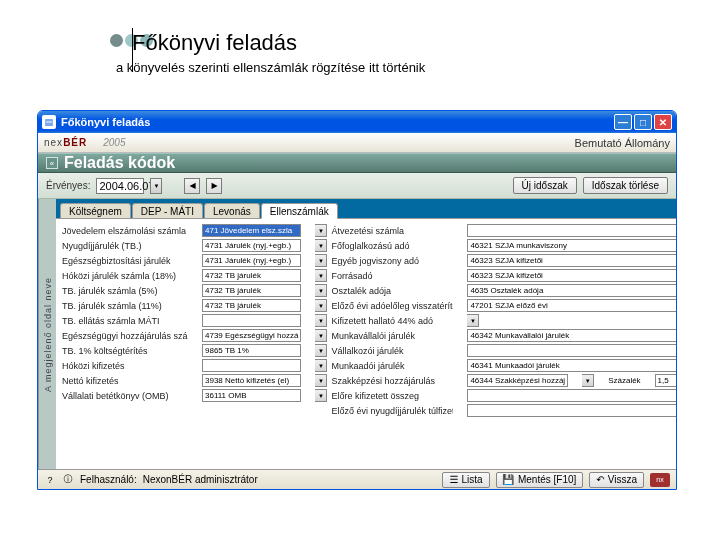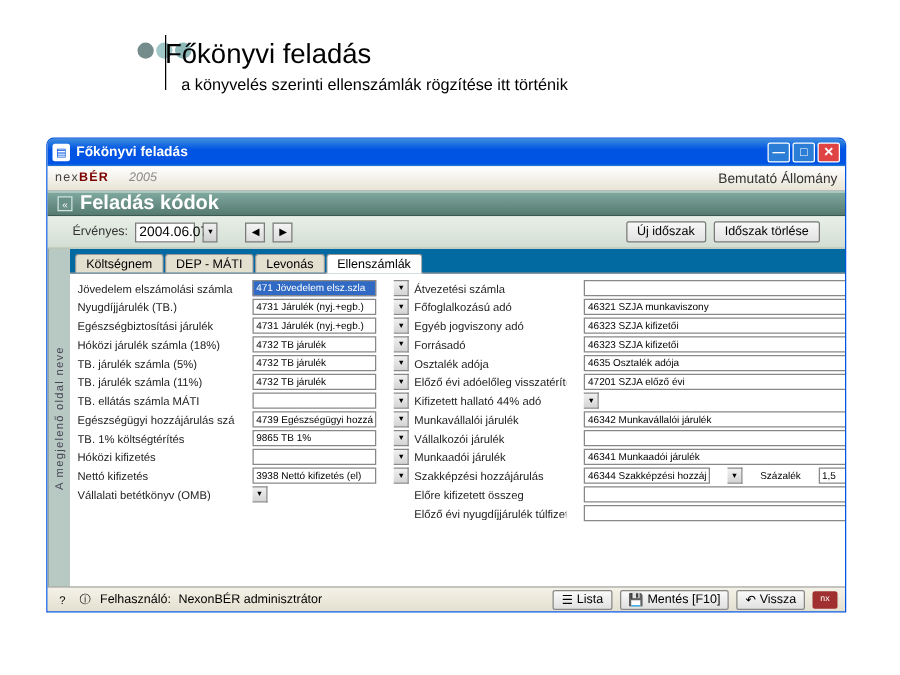--- a/index.html
+++ b/index.html
@@ -1,39 +1,39 @@
 <!DOCTYPE html>
 <html><head>
 <meta charset="utf-8">
 <style>
 *{box-sizing:border-box;margin:0;padding:0;font-family:Tahoma,Arial,sans-serif;font-size:10px}
 body{background:#fff;width:720px;height:540px;position:relative}
 .slide-title{position:absolute;left:132px;top:30px;font-size:22px;font-weight:400;color:#000}
-.slide-sub{position:absolute;left:145px;top:60px;font-size:13px;color:#000}
+.slide-sub{position:absolute;left:116px;top:60px;font-size:13px;color:#000}
 .dots{position:absolute;left:110px;top:34px;display:flex;gap:2px}
 .dot{width:13px;height:13px;border-radius:50%}
 .d1{background:#758c8c}.d2{background:#a0c8c8}.d3{background:#8db8b8}
 .vline{position:absolute;left:132px;top:28px;width:1px;height:44px;background:#000}
 .app{position:absolute;left:37px;top:110px;width:640px;height:380px;border:1px solid #0054e3;border-radius:6px 6px 0 0;overflow:hidden;background:#ece9d8}
 .titlebar{height:22px;background:linear-gradient(#3c8cde,#0054e3 40%,#0054e3 90%,#2b7dd6);display:flex;align-items:center;padding:0 4px;color:#fff}
 .titlebar .app-icon{width:14px;height:14px;background:#fff;border-radius:2px;margin-right:5px;display:flex;align-items:center;justify-content:center;color:#0054e3;font-size:9px}
 .tb-title{flex:1;font-size:11px;font-weight:700}
 .tb-btns{display:flex;gap:2px}
 .tb-btn{width:18px;height:16px;border-radius:2px;display:flex;align-items:center;justify-content:center;font-weight:700;font-size:10px;color:#fff}
 .tb-min,.tb-max{background:#2b7dd6;border:1px solid #fff}
 .tb-close{background:#e04343;border:1px solid #fff}
 .brandbar{height:20px;background:linear-gradient(#fff,#e8e4d6);display:flex;align-items:center;padding:0 6px;border-bottom:1px solid #bbb}
 .brand-logo{font-size:9px;color:#444;letter-spacing:1px}
 .brand-logo b{color:#7a0000}
 .brand-year{margin-left:16px;font-style:italic;color:#888;font-size:10px}
 .brand-right{margin-left:auto;font-size:11px;color:#333}
 .section-head{height:20px;background:linear-gradient(#7fa89e,#567a70);color:#fff;display:flex;align-items:center;padding:0 8px;border-top:1px solid #9cc4ba;border-bottom:1px solid #3a5a50}
 .chev{width:12px;height:12px;border:1px solid #cfe4de;background:#6a9187;display:flex;align-items:center;justify-content:center;margin-right:6px;font-size:8px}
 .sh-title{font-weight:700;font-size:16px}
-.filterbar{height:26px;background:linear-gradient(#e8efe8,#d3ded3);display:flex;align-items:center;padding:0 20px;gap:6px;border-bottom:1px solid #aab8aa}
+.filterbar{height:26px;background:linear-gradient(#e8efe8,#d3ded3);display:flex;align-items:center;padding:0 8px;gap:6px;border-bottom:1px solid #aab8aa}
 .flabel{font-size:10px;color:#333}
 .datebox{width:48px;height:16px;border:1px solid #7a7a7a;background:#fff;font-size:11px;padding:0 2px;display:flex;align-items:center}
 .dd{width:12px;height:16px;border:1px solid #7a7a7a;background:linear-gradient(#f0f0f0,#d0d0d0);display:flex;align-items:center;justify-content:center;font-size:6px}
 .navbtn{width:16px;height:16px;border:1px solid #7a7a7a;background:linear-gradient(#f4f4f4,#dcdcdc);display:flex;align-items:center;justify-content:center;font-size:8px}
 .spacer{flex:1}
 .actbtn{height:17px;padding:0 8px;border:1px solid #7a7a7a;background:linear-gradient(#f8f8f8,#e2e2e2);display:flex;align-items:center;font-size:10px;border-radius:2px}
 .body{display:flex;height:270px}
 .sidetab{width:18px;background:#b8c8c2;border-right:1px solid #8a9a94;display:flex;align-items:center;justify-content:center;writing-mode:vertical-rl;transform:rotate(180deg);font-size:9px;color:#445;letter-spacing:1px}
 .main{flex:1;background:#fff;overflow:hidden}
 .tabs{height:20px;display:flex;align-items:flex-end;gap:1px;padding:2px 4px 0;background:#0369a1;border-bottom:1px solid #999}
@@ -161,20 +161,21 @@
               <span class="row-field"></span>
               <span class="row-dd">▼</span>
             </div>
             <div class="row">
               <span class="row-label">Nettó kifizetés</span>
               <span class="row-field">3938 Nettó kifizetés (el)</span>
               <span class="row-dd">▼</span>
             </div>
             <div class="row">
               <span class="row-label">Vállalati betétkönyv (OMB)</span>
+              <span class="row-field">36111 OMB</span>
               <span class="row-dd">▼</span>
             </div>
           </div>
     <div class="col col2" id="right-col">
             <div class="row">
               <span class="row-label">Átvezetési számla</span>
               <span class="row-field"></span>
               <span class="row-dd">▼</span>
             </div>
             <div class="row">

